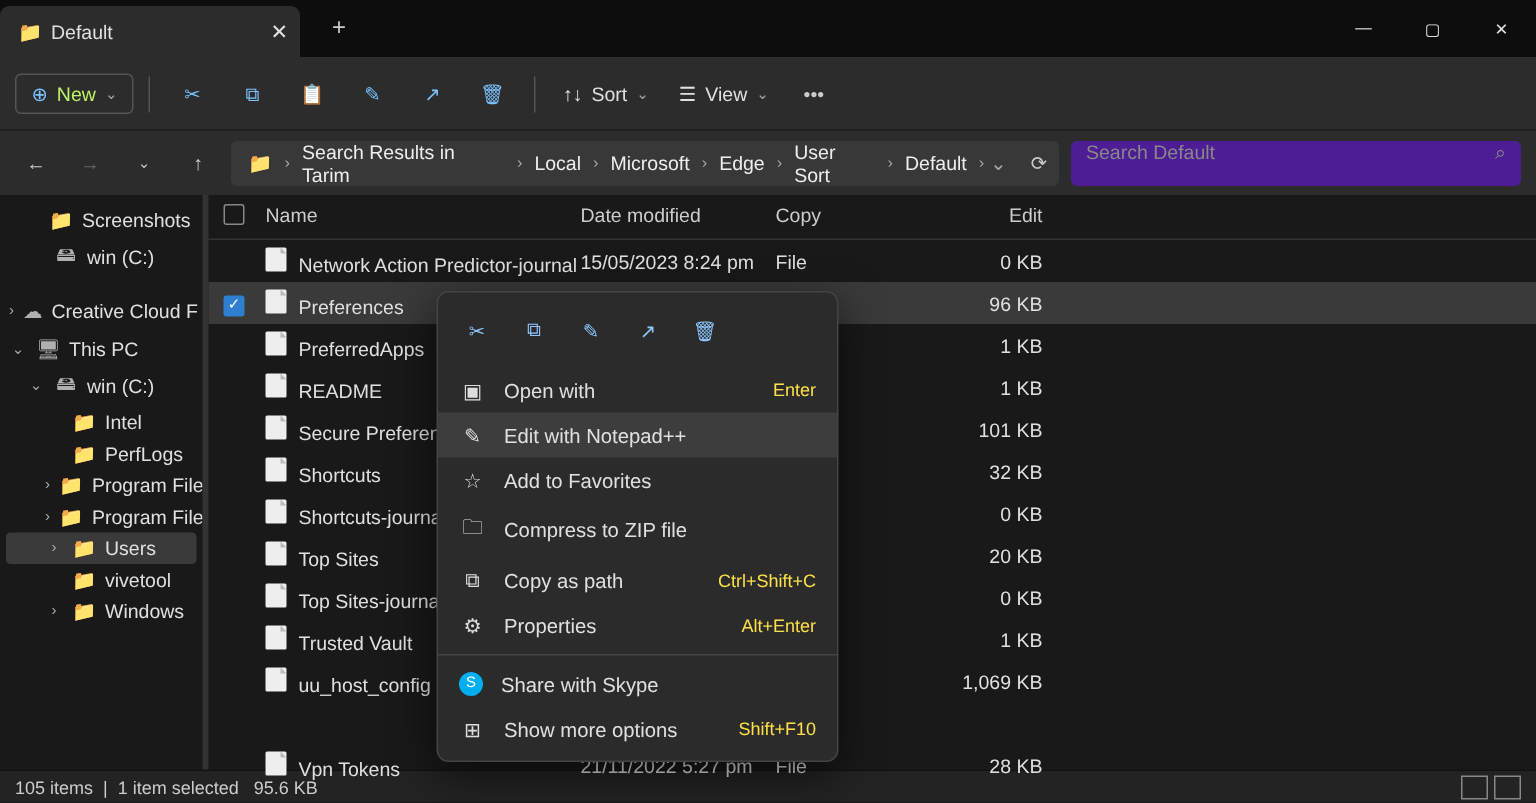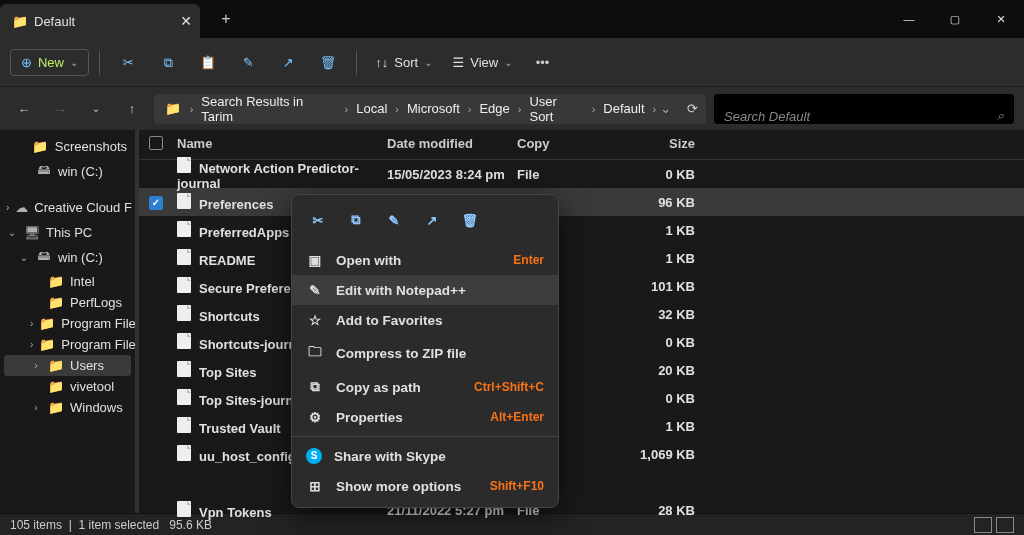--- a/index.html
+++ b/index.html
@@ -13,48 +13,48 @@
   .toolbar { height: 48px; background: #2c2c2c; display: flex; align-items: center; padding: 0 10px; gap: 4px; border-top: 1px solid #2c2c2c; }
   .newbtn { display: flex; align-items: center; gap: 6px; padding: 5px 10px; border: 1px solid #555; border-radius: 4px; color: #7cc3ff; }
   .tbicon { width: 36px; height: 34px; display: flex; align-items: center; justify-content: center; color: #7cc3ff; border-radius:4px; }
   .tbsort { display:flex; align-items:center; gap:6px; padding:0 8px; }
   .navrow { height: 44px; background: #2c2c2c; display: flex; align-items: center; padding: 0 10px; gap: 8px; border-top: 1px solid #1c1c1c; }
   .navbtn { width: 28px; height: 28px; display: flex; align-items: center; justify-content: center; color: #ccc; }
   .breadcrumb { flex: 1; background: #383838; border-radius: 4px; height: 30px; display: flex; align-items: center; padding: 0 8px; gap: 2px; }
   .crumb { padding: 0 4px; color: #eee; }
   .crumba { color: #aaa; font-size: 11px; padding: 0 2px; }
   .bcicon { width: 24px; display:flex; align-items:center; justify-content:center; }
-  .search { background: #000000; border-radius: 4px; height: 30px; width: 300px; display: flex; align-items: flex-end; padding: 0 10px; color: #888; justify-content: space-between; font-style: italic; }
+  .search { background: #4c1d95; border-radius: 4px; height: 30px; width: 300px; display: flex; align-items: flex-start; padding: 0 10px; color: #888; justify-content: space-between; }
   .body { display: flex; height: calc(100% - 38px - 48px - 44px - 22px); background: #191919; }
   .sidebar { width: 135px; padding: 6px 4px; overflow: hidden; }
   .sbitem { display: flex; align-items: center; padding: 3px 4px; border-radius: 3px; gap: 6px; white-space: nowrap; }
   .sbitem.sel { background: #3a3a3a; }
   .sbchev { width: 12px; color: #aaa; font-size: 10px; text-align:center; }
   .sbicon { width: 16px; text-align:center; }
   .folder { color: #ffcf48; }
   .drive { color: #b0b0b0; }
   .grip { width: 4px; background: #333; }
-  .main { flex: 1; position: relative; font-weight: bold; }
+  .main { flex: 1; position: relative; }
   .colhdr { display: flex; padding: 6px 10px; border-bottom: 1px solid #333; color: #ccc; }
   .col-check { width: 28px; }
   .col-name { width: 210px; }
   .col-date { width: 130px; }
   .col-type { width: 108px; }
   .col-size { width: 70px; text-align: right; }
   .row { display: flex; align-items: center; padding: 4px 10px; height: 28px; }
   .row.sel { background: #3a3a3a; }
   .fileicon { width: 14px; height: 16px; background: #eee; margin-right: 8px; display: inline-block; border-radius: 1px; position: relative; }
   .fileicon::after { content: ""; position: absolute; top:0; right:0; border-left: 4px solid #bbb; border-top: 4px solid transparent; }
   .chk { width: 14px; height: 14px; border: 1px solid #888; border-radius: 2px; display:inline-block; }
   .chk.on { background: #2f7fd1; border-color:#2f7fd1; color:#fff; font-size:10px; text-align:center; line-height:12px; }
   .ctxmenu { position: absolute; left: 152px; top: 64px; width: 268px; background: #2b2b2b; border: 1px solid #444; border-radius: 8px; box-shadow: 0 8px 30px rgba(0,0,0,0.6); padding: 6px 0; z-index: 10; }
   .ctxrow { display: flex; align-items: center; padding: 7px 14px; gap: 12px; font-size: 13.5px; }
   .ctxrow.hov { background: #3d3d3d; }
   .ctxicon { width: 18px; color: #ddd; text-align:center; }
-  .ctxright { margin-left: auto; color: #f97316; font-size: 12px; }
+  .ctxright { margin-left: auto; color: #fde047; font-size: 12px; }
   .ctxbar { display: flex; gap: 6px; padding: 4px 10px 10px; }
   .ctxbar .cbtn { width: 32px; height: 30px; display:flex; align-items:center; justify-content:center; color:#8ec8ff; border-radius:4px; }
   .ctxsep { height: 1px; background: #444; margin: 4px 0; }
   .status { height: 22px; background: #232323; display: flex; align-items: center; padding: 0 10px; font-size: 12px; color: #ccc; justify-content: space-between; border-top: 1px solid #111; }
   .skype { background: #00aff0; color:#fff; border-radius: 50%; width:16px; height:16px; font-size:10px; line-height:16px; text-align:center; display:inline-block; }
   .viewicons { display:flex; gap:4px; }
   .vbtn { width:18px; height:16px; border:1px solid #888; display:flex; }
   .sep { width:1px; height:24px; background:#555; margin:0 6px; }
 </style>
 </head>
@@ -195,21 +195,21 @@
         <span>Windows</span>
       </div>
     </div>
   <div class="grip"></div>
   <div class="main">
     <div class="colhdr">
       <div class="col-check"><span class="chk"></span></div>
       <div class="col-name">Name</div>
       <div class="col-date">Date modified</div>
       <div class="col-type">Copy</div>
-      <div class="col-size">Size</div>
+      <div class="col-size">Edit</div>
     </div>
     <div id="filelist">
         <div class="row">
           <div class="col-check"></div>
           <div class="col-name"><span class="fileicon"></span>Network Action Predictor-journal</div>
           <div class="col-date">15/05/2023 8:24 pm</div>
           <div class="col-type">File</div>
           <div class="col-size">0 KB</div>
         </div>
         <div class="row sel">

